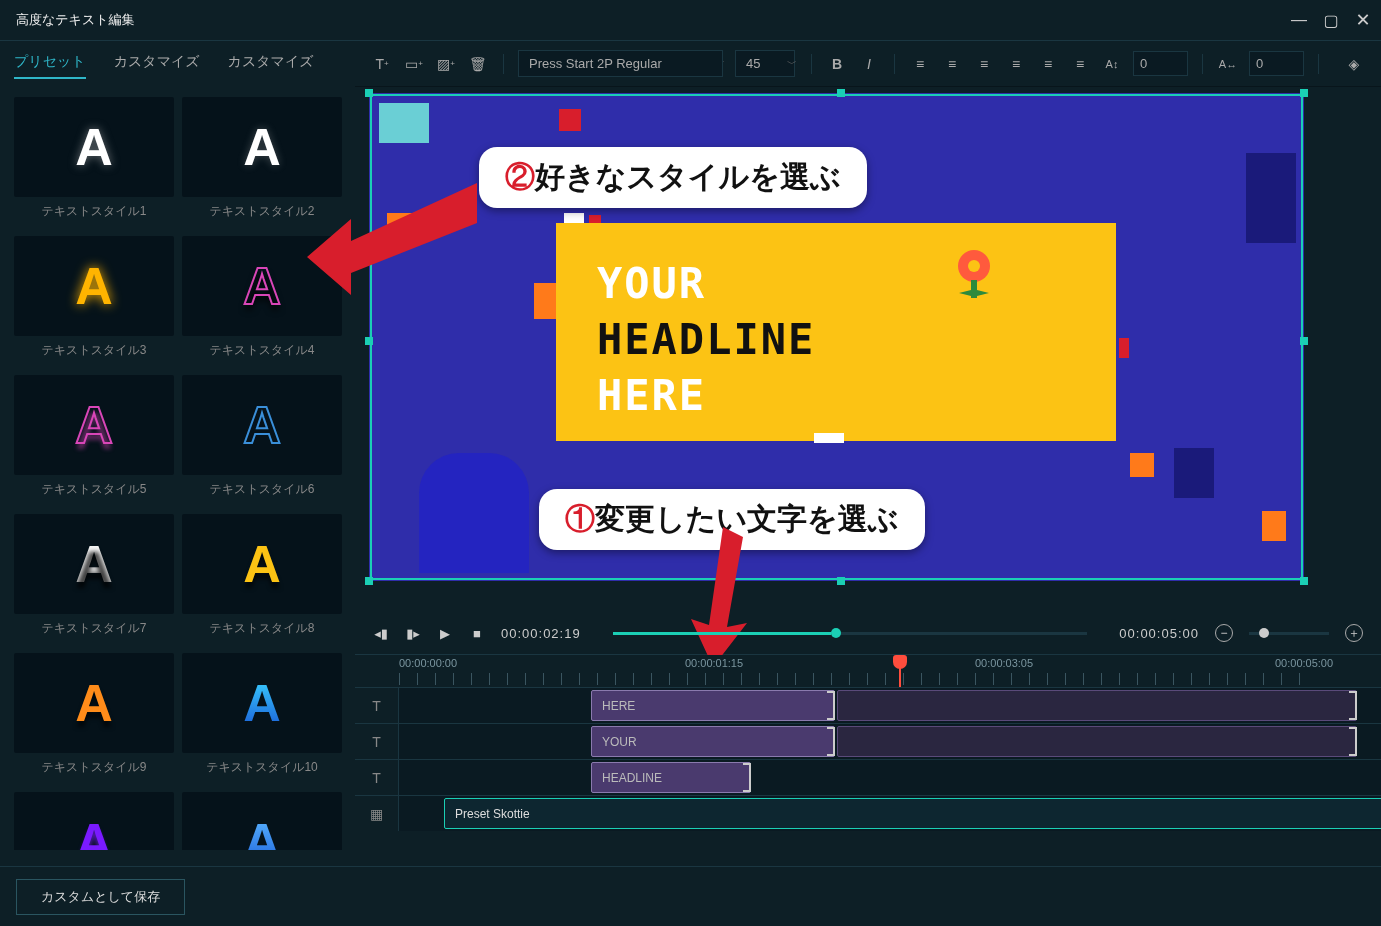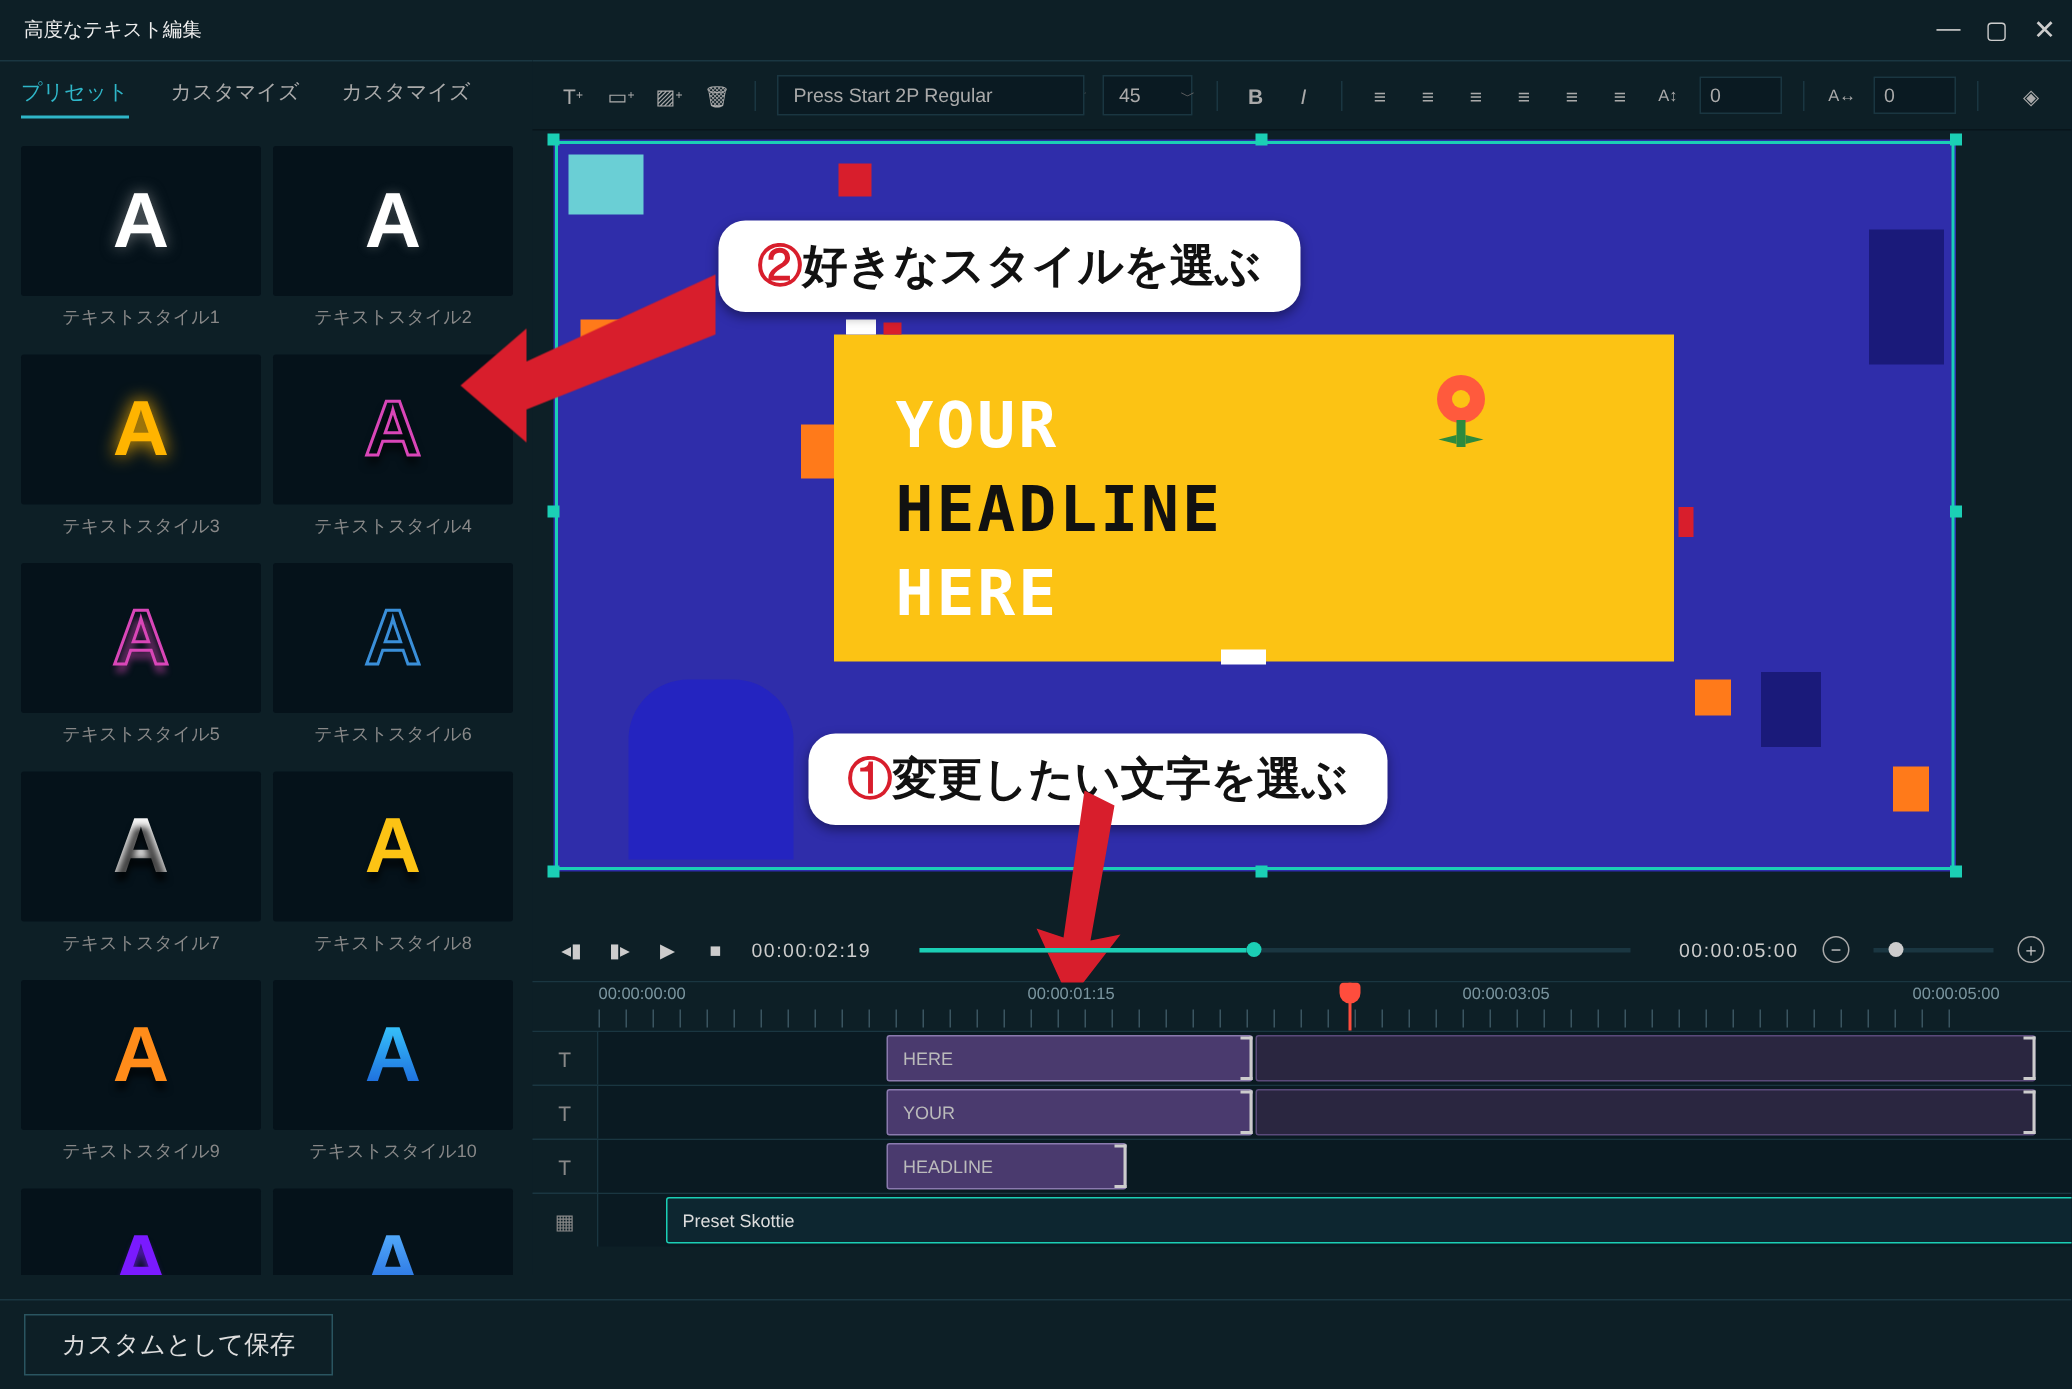--- a/index.html
+++ b/index.html
@@ -71,21 +71,21 @@
 .track{display:flex; height:36px; border-top:1px solid #1a3641;}
 .track-header{width:44px; display:flex; align-items:center; justify-content:center; color:#888; font-size:14px;border-right:1px solid #1a3641;}
 .track-content{flex:1;position:relative; background:#0a1a22;}
 .clip{position:absolute;top:2px;bottom:2px;background:#3b2f5a;border:1px solid #5a4a7a;color:#bbb;font-size:12px;display:flex;align-items:center;padding-left:10px; border-radius:2px;}
 .clip.selected{background:#4a3a6e;border:1px solid #8a7aae;}
 .clip-end{position:absolute;right:-1px;top:0;bottom:0;width:8px;border-right:2px solid #ccc;border-top:2px solid #ccc;border-bottom:2px solid #ccc;}
 .clip.media{background:#0d2630;border:1px solid #1bcfb5;color:#ddd;}
 .clip.long{background:#2a2640;}
 
 .footer { position:absolute; bottom:0; left:0; right:0; height:60px; border-top:1px solid #1a3641; display:flex; justify-content:space-between; align-items:center; padding:0 16px;}
-.btn { border:1px solid #2a5560; background:transparent; color:#ddd; font-size:17px; padding:8px 24px; cursor:pointer; }
+.btn { border:1px solid #2a5560; background:transparent; color:#ddd; font-size:13px; padding:8px 24px; cursor:pointer; }
 .btn-group{display:flex; gap:12px;}
 
 .pixel-decor{position:absolute;background:#1a1a7a;}
 .pixel-decor.orange{background:#ff7a1a;}
 .pixel-decor.red{background:#d81e2c;}
 .pixel-decor.cyan{background:#6acfd5;}
 .pixel-decor.white{background:#fff;}
 
 .flower{position:absolute;}
 </style>

